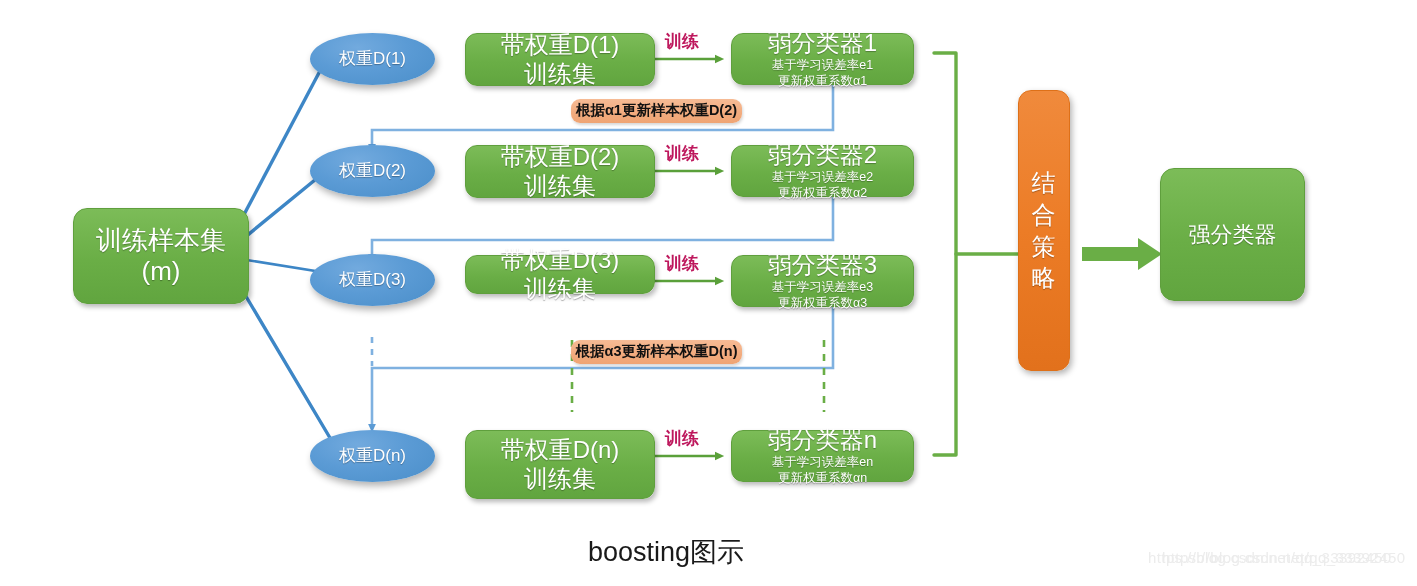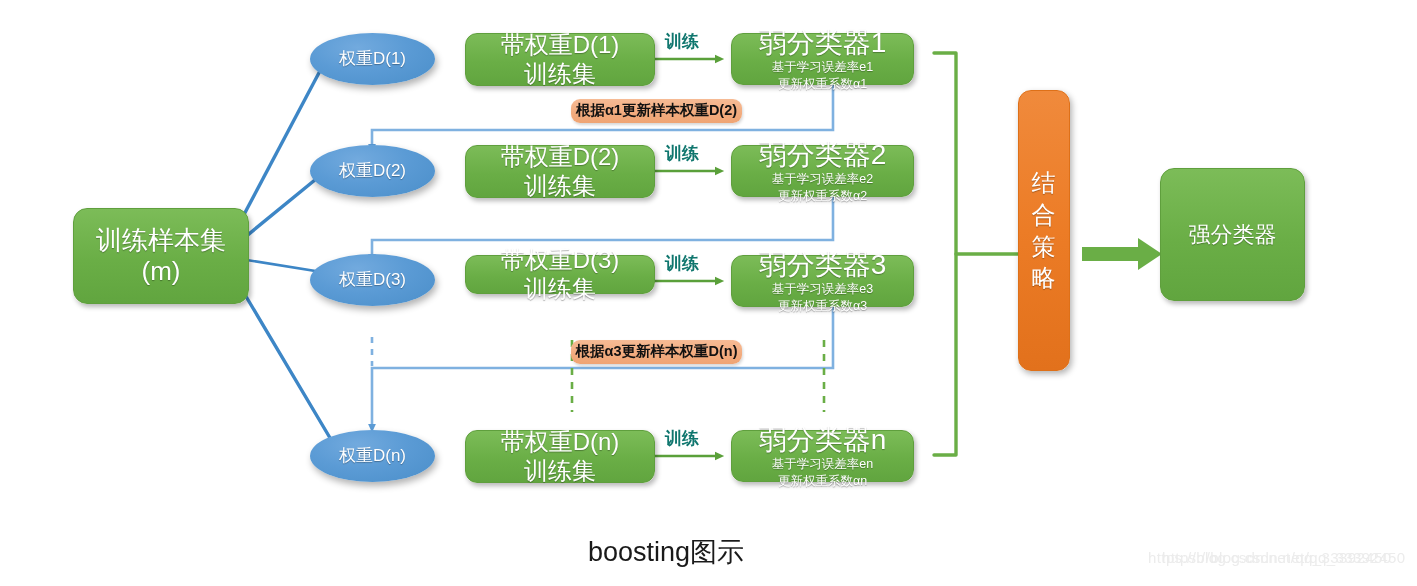--- a/index.html
+++ b/index.html
@@ -64,28 +64,28 @@
     border:1px solid #de7018;
     border-radius:13px;
     box-shadow:2px 3px 6px rgba(0,0,0,.30);
     font-size:24px;
     letter-spacing:1px;
     line-height:1.32;
   }
 
   .t-main{font-size:26px;margin-left:31px;}
   .t-train{font-size:24px;}
-  .t-clf-title{font-size:28px;}
+  .t-clf-title{font-size:24px;}
   .t-clf-sub{font-size:12.5px;line-height:1.3;}
   .t-strong{font-size:22px;}
 
   .edge-label{
     position:absolute;
     font-size:17px;
-    color:#0f766e;
+    color:#be185d;
     font-weight:bold;
     white-space:nowrap;
     user-select:none;
   }
   .caption{
     position:absolute;
     font-size:27px;
     color:#1a1a1a;
     white-space:nowrap;
   }
@@ -198,21 +198,21 @@
     <div class="t-clf-sub">基于学习误差率e3</div>
     <div class="t-clf-sub">更新权重系数α3</div>
   </div>
   <div class="node orange-pill" style="left:571px;top:340px;width:171px;height:24px;">
     <span>根据α3更新样本权重D(n)</span>
   </div>
 
   <div class="node blue" style="left:310px;top:430px;width:125px;height:52px;">
     <span>权重D(n)</span>
   </div>
-  <div class="node green t-train" style="left:465px;top:430px;width:190px;height:53px;justify-content:center;">
+  <div class="node green t-train" style="left:465px;top:430px;width:190px;height:69px;justify-content:center;">
     <div>带权重D(n)</div>
     <div>训练集</div>
   </div>
   <div class="edge-label" style="left:665px;top:427px;">训练</div>
   <div class="node green" style="left:731px;top:430px;width:183px;height:52px;">
     <div class="t-clf-title">弱分类器n</div>
     <div class="t-clf-sub">基于学习误差率en</div>
     <div class="t-clf-sub">更新权重系数αn</div>
   </div>
 

